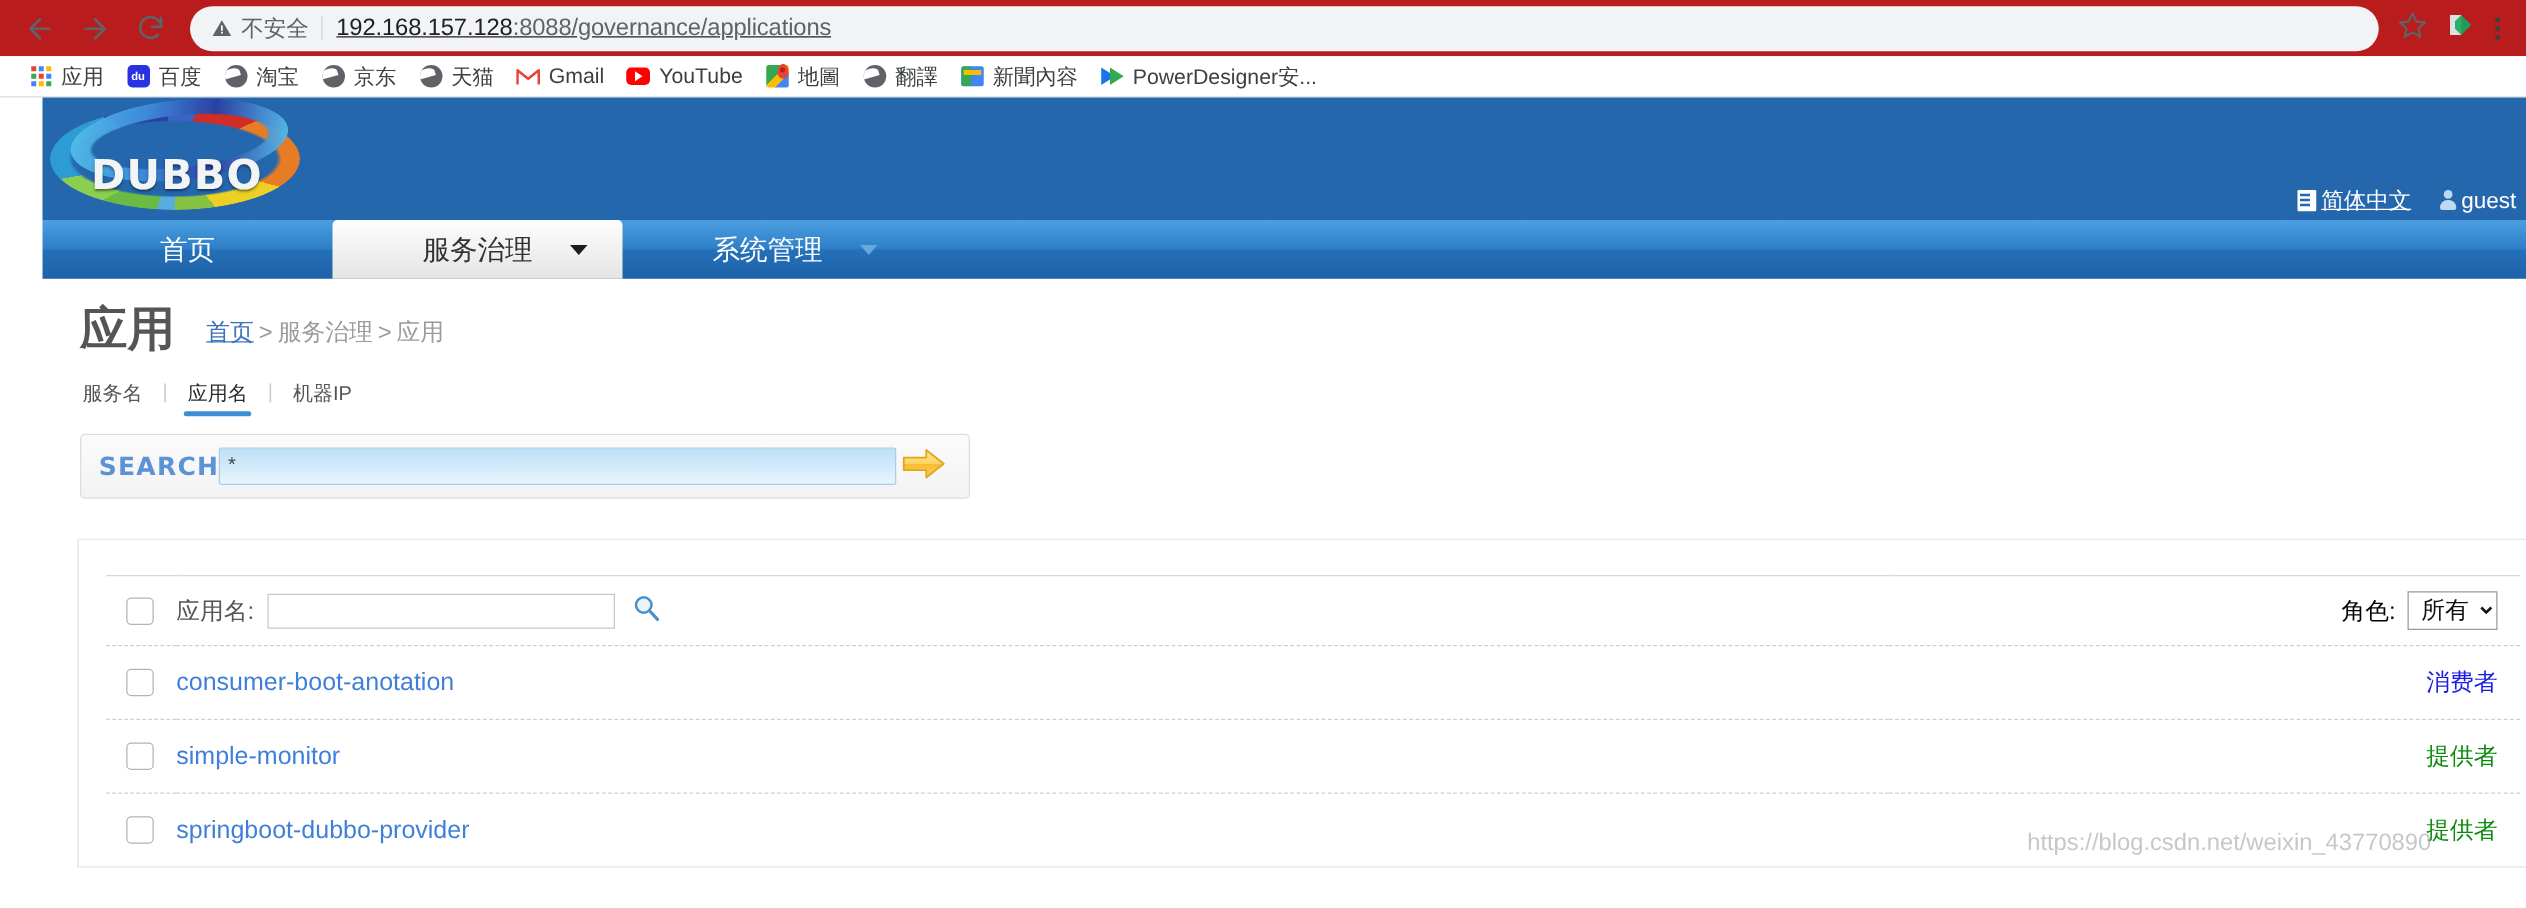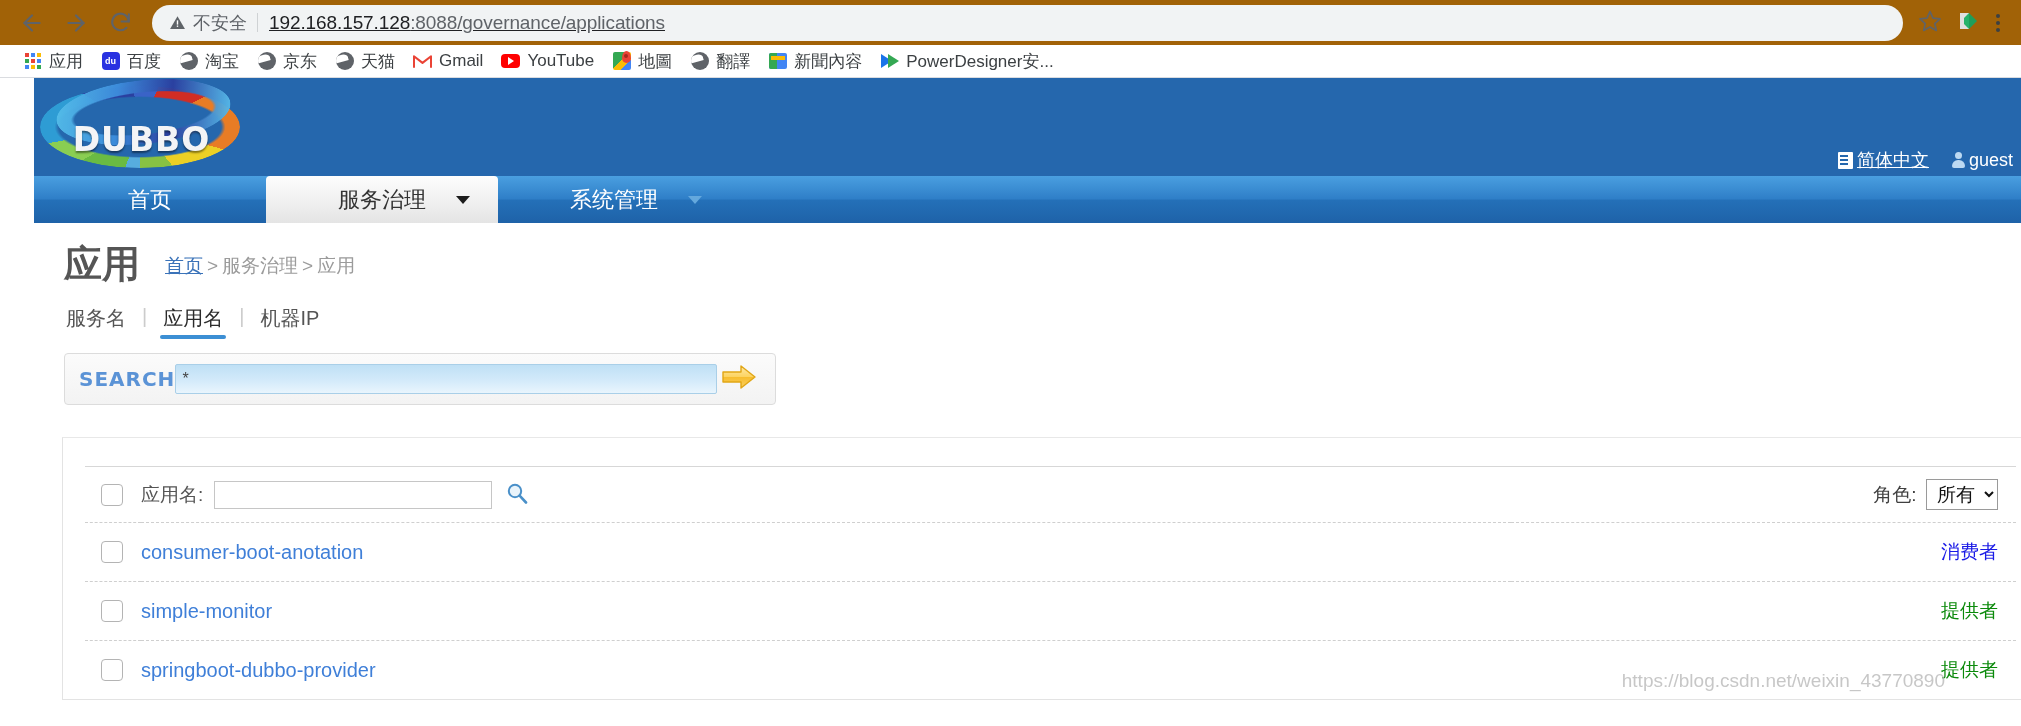--- a/index.html
+++ b/index.html
@@ -14,21 +14,21 @@
   
   .browser-chrome {
     width: 2021px;
     background: #ffffff;
   }
   .toolbar {
     height: 45px;
     display: flex;
     align-items: center;
     padding: 0 10px;
-    background: #a16207;
+    background: #b91c1c;
   }
   .nav-btn {
     width: 44px; height: 44px;
     display: flex; align-items: center; justify-content: center;
     color: #5f6368;
     flex: 0 0 auto;
     cursor: pointer;
   }
   .nav-btn svg { display: block; }
   .omnibox {
@@ -284,21 +284,21 @@
     color: #9b9b9b;
     padding-bottom: 4px;
     white-space: nowrap;
   }
   .breadcrumb a { color:#3b73b9; text-decoration:underline; cursor:pointer; }
   .breadcrumb .sep { padding: 0 4px; }
 
   .subtabs {
     display:flex; align-items:flex-start;
     padding: 22px 0 0 30px;
-    font-size: 20px;
+    font-size: 16px;
     color:#555;
     gap: 0;
   }
   .subtab { padding: 0 14px 7px 14px; cursor:pointer; position:relative; color:#555; }
   .subtab:first-child { padding-left: 2px; }
   .subtab.active { color:#2b2b2b; }
   .subtab.active::after {
     content:""; position:absolute; left:11px; right:11px; bottom:0; height:4px; background:#3c8fd4; border-radius:2px;
   }
   .subsep { color:#cccccc; padding:0 2px 7px 2px; }
@@ -374,21 +374,21 @@
   .hdr-input {
     width: 278px; height: 28px;
     border: 1px solid #c6c6c6;
     background:#fff;
     font-size: 16px;
     padding: 0 5px;
     outline:none;
     vertical-align: middle;
   }
   .magnify { margin-left: 10px; vertical-align: middle; cursor:pointer; display:inline-block;}
-  .rolelabel { font-size: 19px; color:#404040; margin-right: 5px; vertical-align:middle;}
+  .rolelabel { font-size: 19px; color:#000000; margin-right: 5px; vertical-align:middle;}
   .roleselect {
     font-size: 19px; color:#111;
     border:1px solid #9a9a9a; background:#fff;
     padding: 3px 6px;
     vertical-align: middle;
     font-family:"Liberation Sans", sans-serif;
   }
   .applink {
     font-size: 20px; color:#3f7fd8; text-decoration:none; cursor:pointer;
   }

